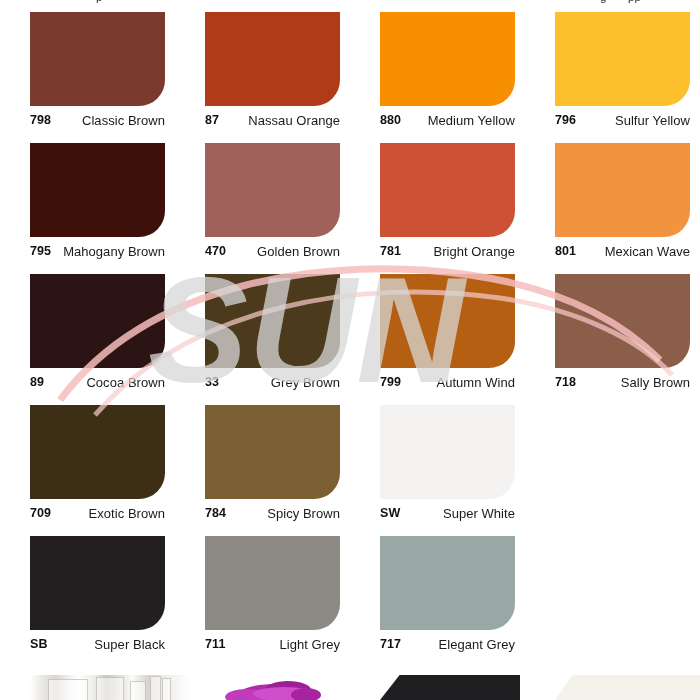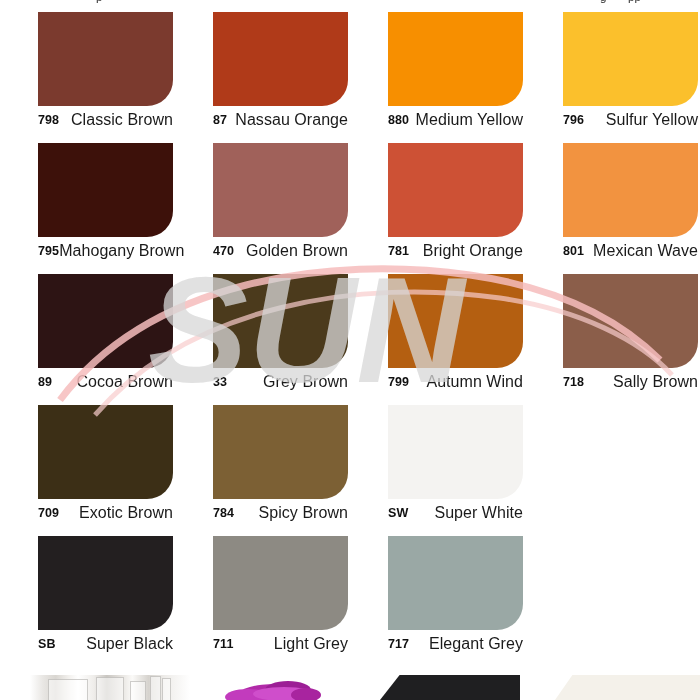--- a/index.html
+++ b/index.html
@@ -31,21 +31,21 @@
     width: 700px;
     height: 170px;
     pointer-events: none;
     z-index: 5;
   }
   #watermark svg { display: block; }
 
   
   #grid {
     position: absolute;
-    left: 8px;
+    left: 0;
     top: 0;
     width: 600px;
     z-index: 2;
     text-align: center;
   }
   .row {
     display: flex;
     height: 131px;
     width: 700px;
   }
@@ -77,21 +77,21 @@
     justify-content: space-between;
     white-space: nowrap;
   }
   .code {
     font-size: 12.5px;
     font-weight: bold;
     color: #111111;
     letter-spacing: 0.1px;
   }
   .cname {
-    font-size: 16px;
+    font-size: 13px;
     font-weight: normal;
     color: #1a1a1a;
     letter-spacing: 0.05px;
   }
 
   
   #topstrip {
     position: absolute;
     left: 0; top: 0;
     width: 700px; height: 10px;

